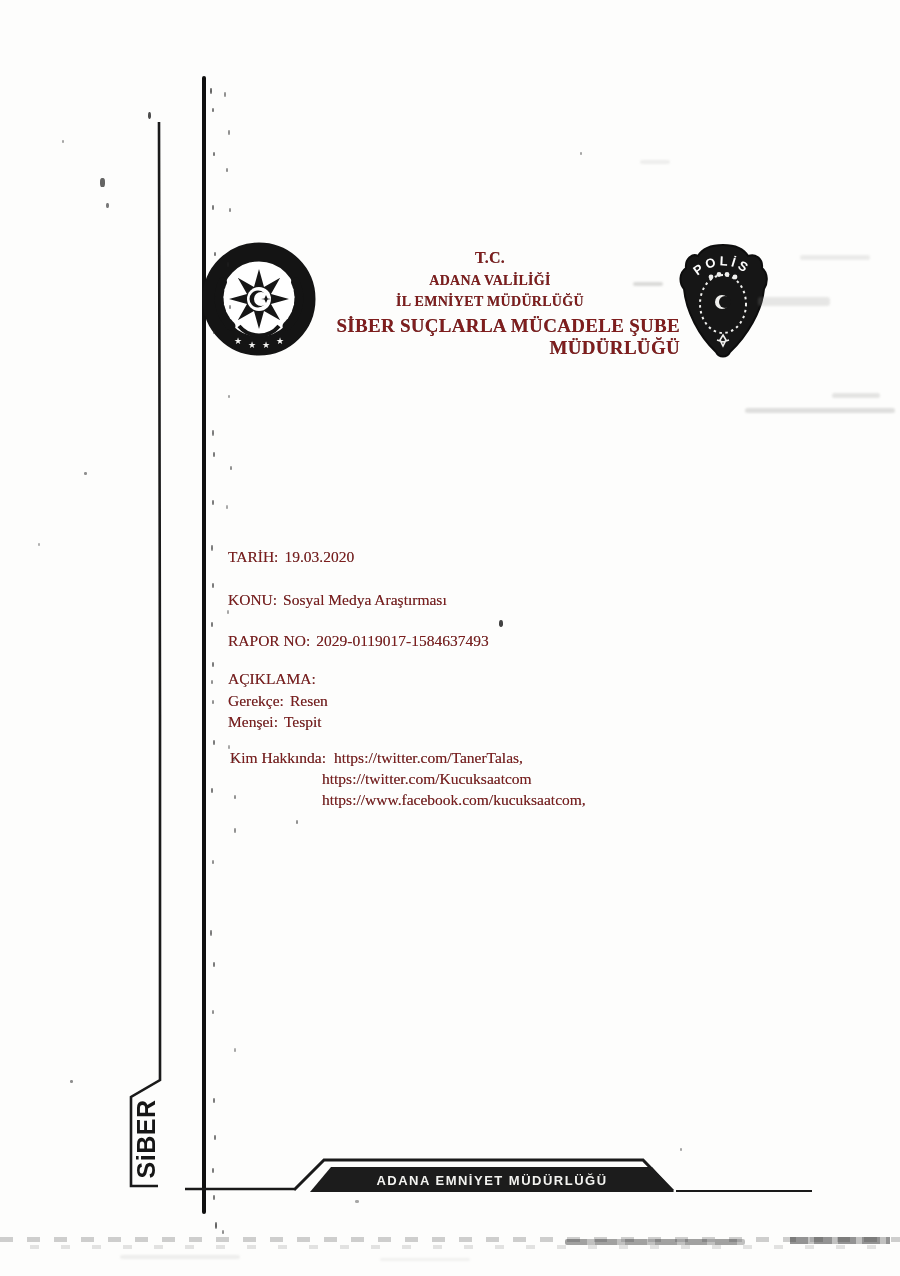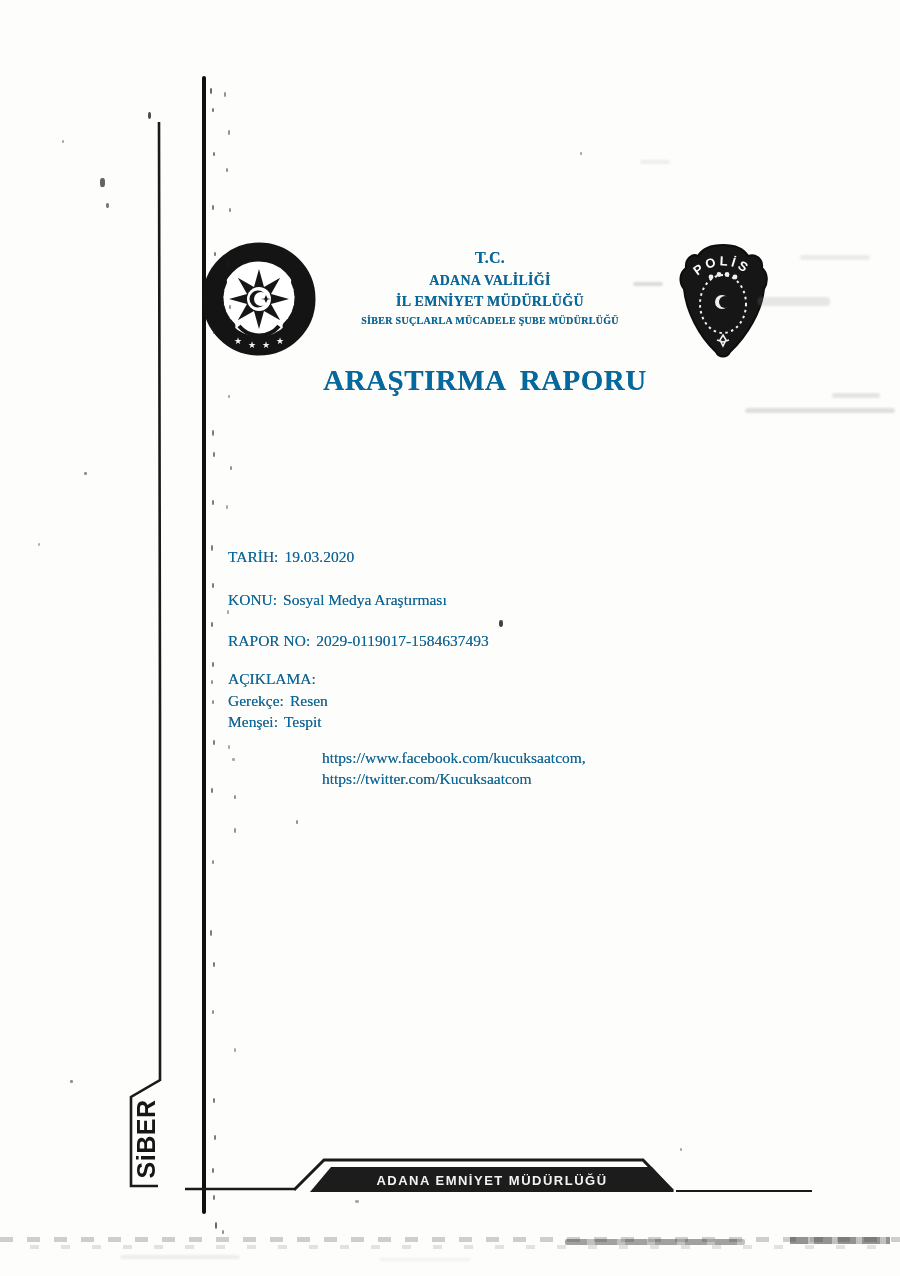--- a/index.html
+++ b/index.html
@@ -6,30 +6,30 @@
   .page{
     position:relative;
     width:900px;height:1276px;
     background:#fdfdfc;
     font-family:"Liberation Serif", serif;
     color:#1b1b1b;
     overflow:hidden;
     margin:0 auto;
   }
   .abs{position:absolute;}
-  .ink{color:#0369a1;text-shadow:0 0 .5px rgba(20,20,20,.55);}
+  .ink{color:#7f1d1d;text-shadow:0 0 .5px rgba(20,20,20,.55);}
 
   
   .fold-thick{left:202px;top:76px;width:3.5px;height:1138px;background:#101010;border-radius:2px;}
   
   .header{left:300px;top:249px;width:380px;text-align:center;font-weight:bold;letter-spacing:.3px;}
   .header .h1{font-size:16px;margin-bottom:6px;}
   .header .h2{font-size:14px;margin-bottom:5px;}
   .header .h3{font-size:14px;margin-bottom:5px;}
-  .header .h4{font-size:10px;}
+  .header .h4{font-size:19px;text-align:right;}
   .doc-title{left:220px;top:364px;width:530px;text-align:center;font-size:29px;font-weight:bold;letter-spacing:.5px;word-spacing:7px;}
 
   
   .field{left:228px;font-size:15.5px;white-space:nowrap;}
   .field .lbl{margin-right:6px;}
   .kim{left:230px;top:747px;font-size:15.5px;line-height:21px;}
   .kim .first{display:flex;gap:8px;}
   .kim .cont{margin-left:92px;}
 
   
@@ -111,43 +111,46 @@
         <circle cx="41" cy="34.5" r="2.4"></circle>
       <circle cx="49" cy="34.5" r="2.4"></circle>
         <circle cx="57" cy="37" r="2.4"></circle>
     </g>
     <ellipse cx="45" cy="64" rx="23" ry="29" fill="none" stroke="#f0f0ee" stroke-width="2" stroke-dasharray="2.5 3.5"></ellipse>
     <circle cx="44" cy="62" r="7" fill="#f0f0ee"></circle>
     <circle cx="47" cy="62" r="6" fill="#161616"></circle>
     <path d="M45,95 48,100 45,106 42,100 Z M39,100 45,102 51,100" fill="none" stroke="#f0f0ee" stroke-width="1.6"></path>
   </svg>
 
-  <div class="abs doc-title ink">ARAŞTIRMA RAPORU</div>
 
   <div class="abs field ink" style="top:548px;">
     <span class="lbl">TARİH:</span><span>19.03.2020</span>
   </div>
   <div class="abs field ink" style="top:591px;">
     <span class="lbl">KONU:</span><span>Sosyal Medya Araştırması</span>
   </div>
   <div class="abs field ink" style="top:632px;">
     <span class="lbl">RAPOR NO:</span><span>2029-0119017-1584637493</span>
   </div>
 
   <div class="abs field ink" style="top:670px;">AÇIKLAMA:</div>
   <div class="abs field ink" style="top:692px;">
     <span class="lbl">Gerekçe:</span><span>Resen</span>
   </div>
   <div class="abs field ink" style="top:713px;">
     <span class="lbl">Menşei:</span><span>Tespit</span>
   </div>
 
   <div class="abs kim ink">
+    <div class="first">
+      <span>Kim Hakkında:</span>
+      <span>https://twitter.com/TanerTalas,</span>
+    </div>
+    <div class="cont">https://twitter.com/Kucuksaatcom</div>
     <div class="cont">https://www.facebook.com/kucuksaatcom,</div>
-    <div class="cont">https://twitter.com/Kucuksaatcom</div>
   </div>
 
   <svg class="abs" style="left:180px;top:1150px;" width="640" height="55" viewBox="0 0 640 55">
     <polyline points="5,39 114,39" stroke="#1a1a1a" stroke-width="2.4" fill="none"></polyline>
     <polyline points="114,40 144,10 463,10 493,41" stroke="#1a1a1a" stroke-width="3" fill="none"></polyline>
     <polyline points="496,41 632,41" stroke="#1a1a1a" stroke-width="2.2" fill="none"></polyline>
     <polygon points="130,42 151,17 472,17 494,42" fill="#1c1c1c"></polygon>
   </svg>
   <div class="abs banner-text">ADANA EMNİYET MÜDÜRLÜĞÜ</div>
 

